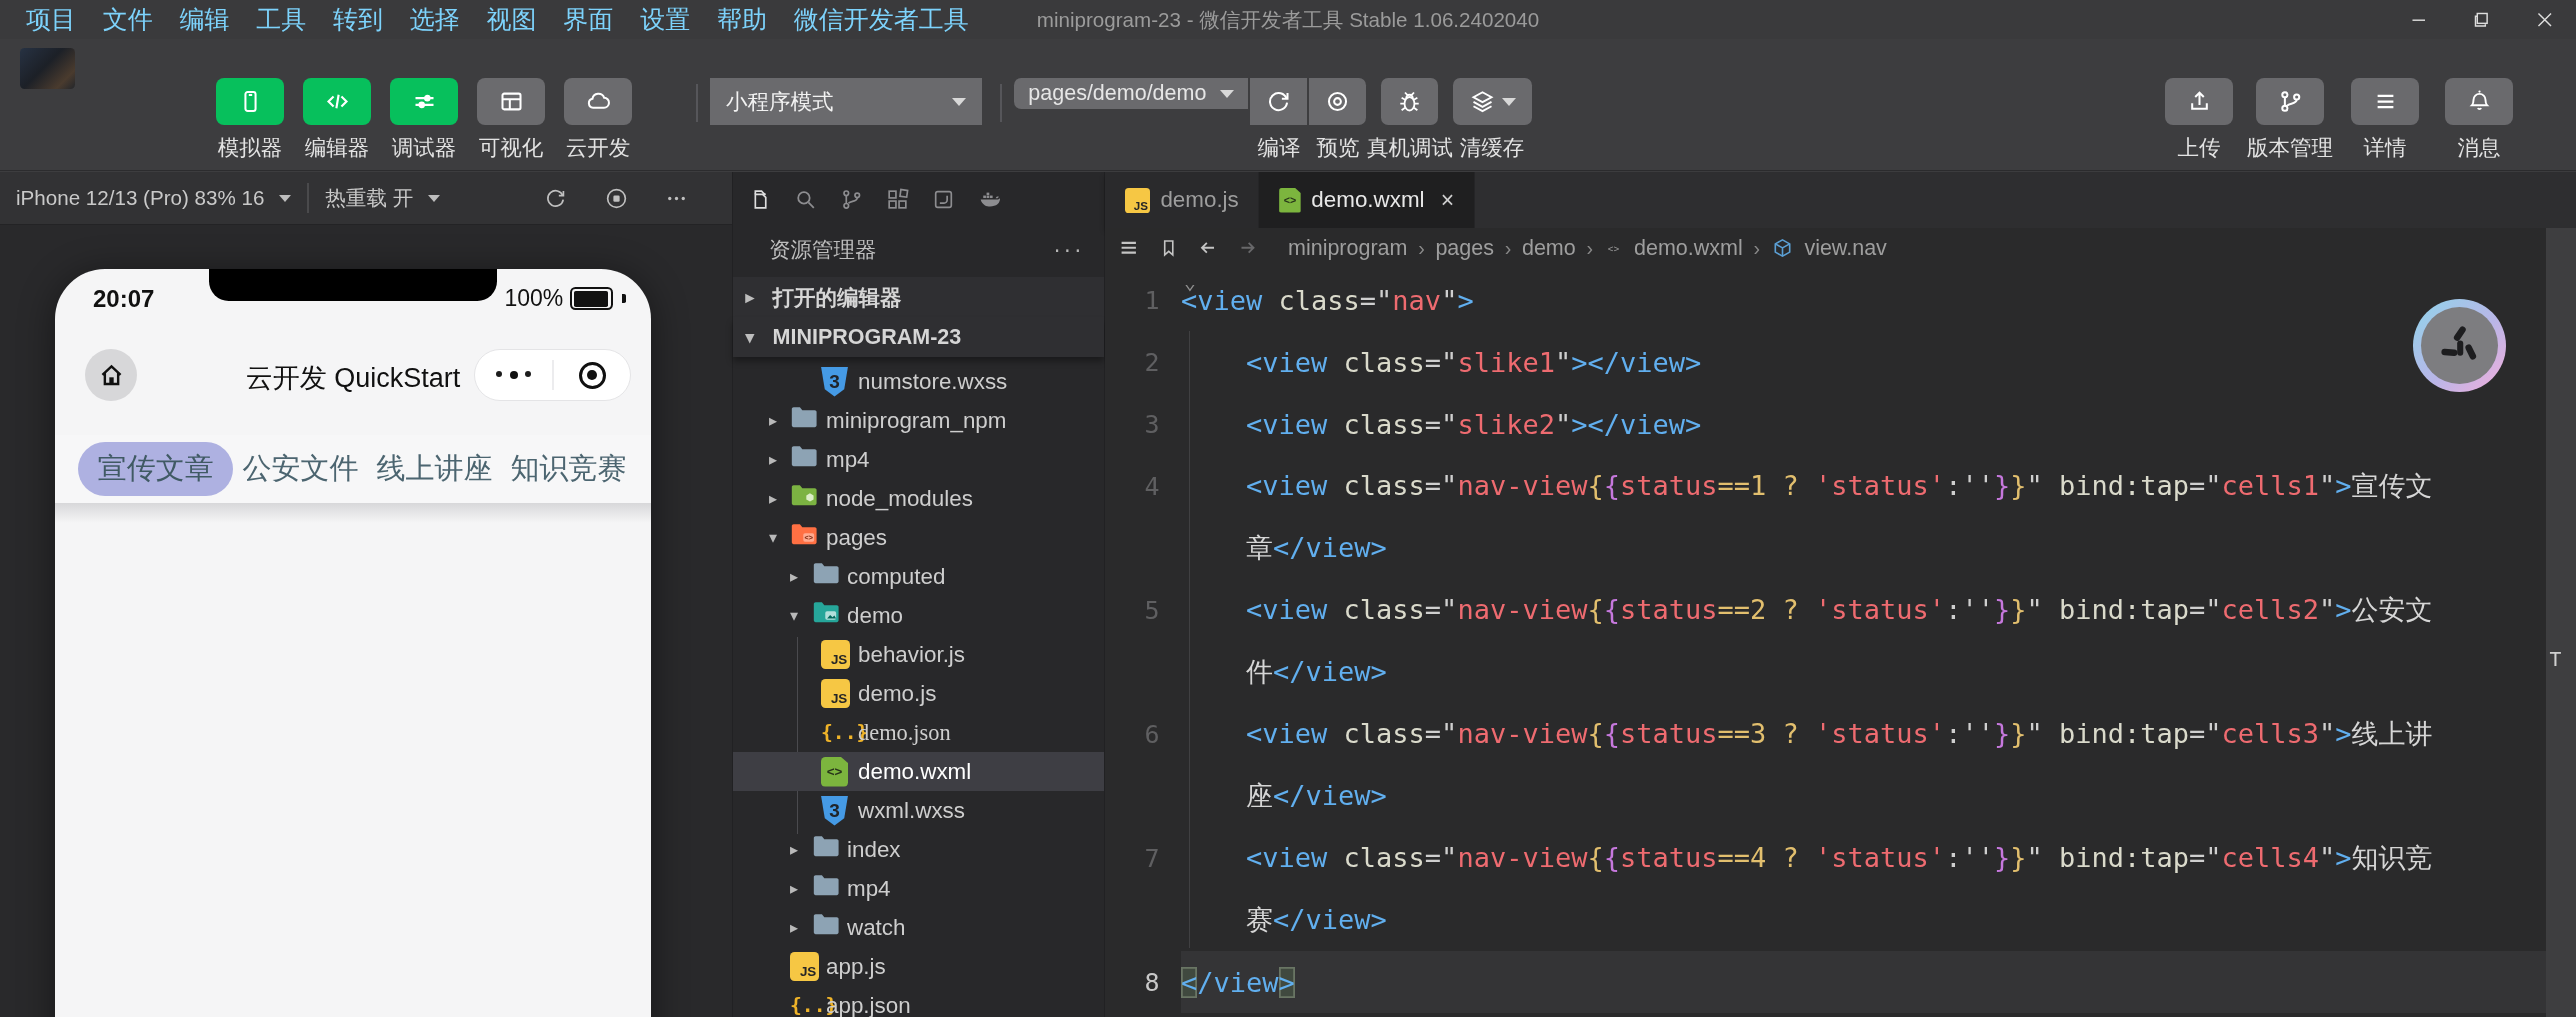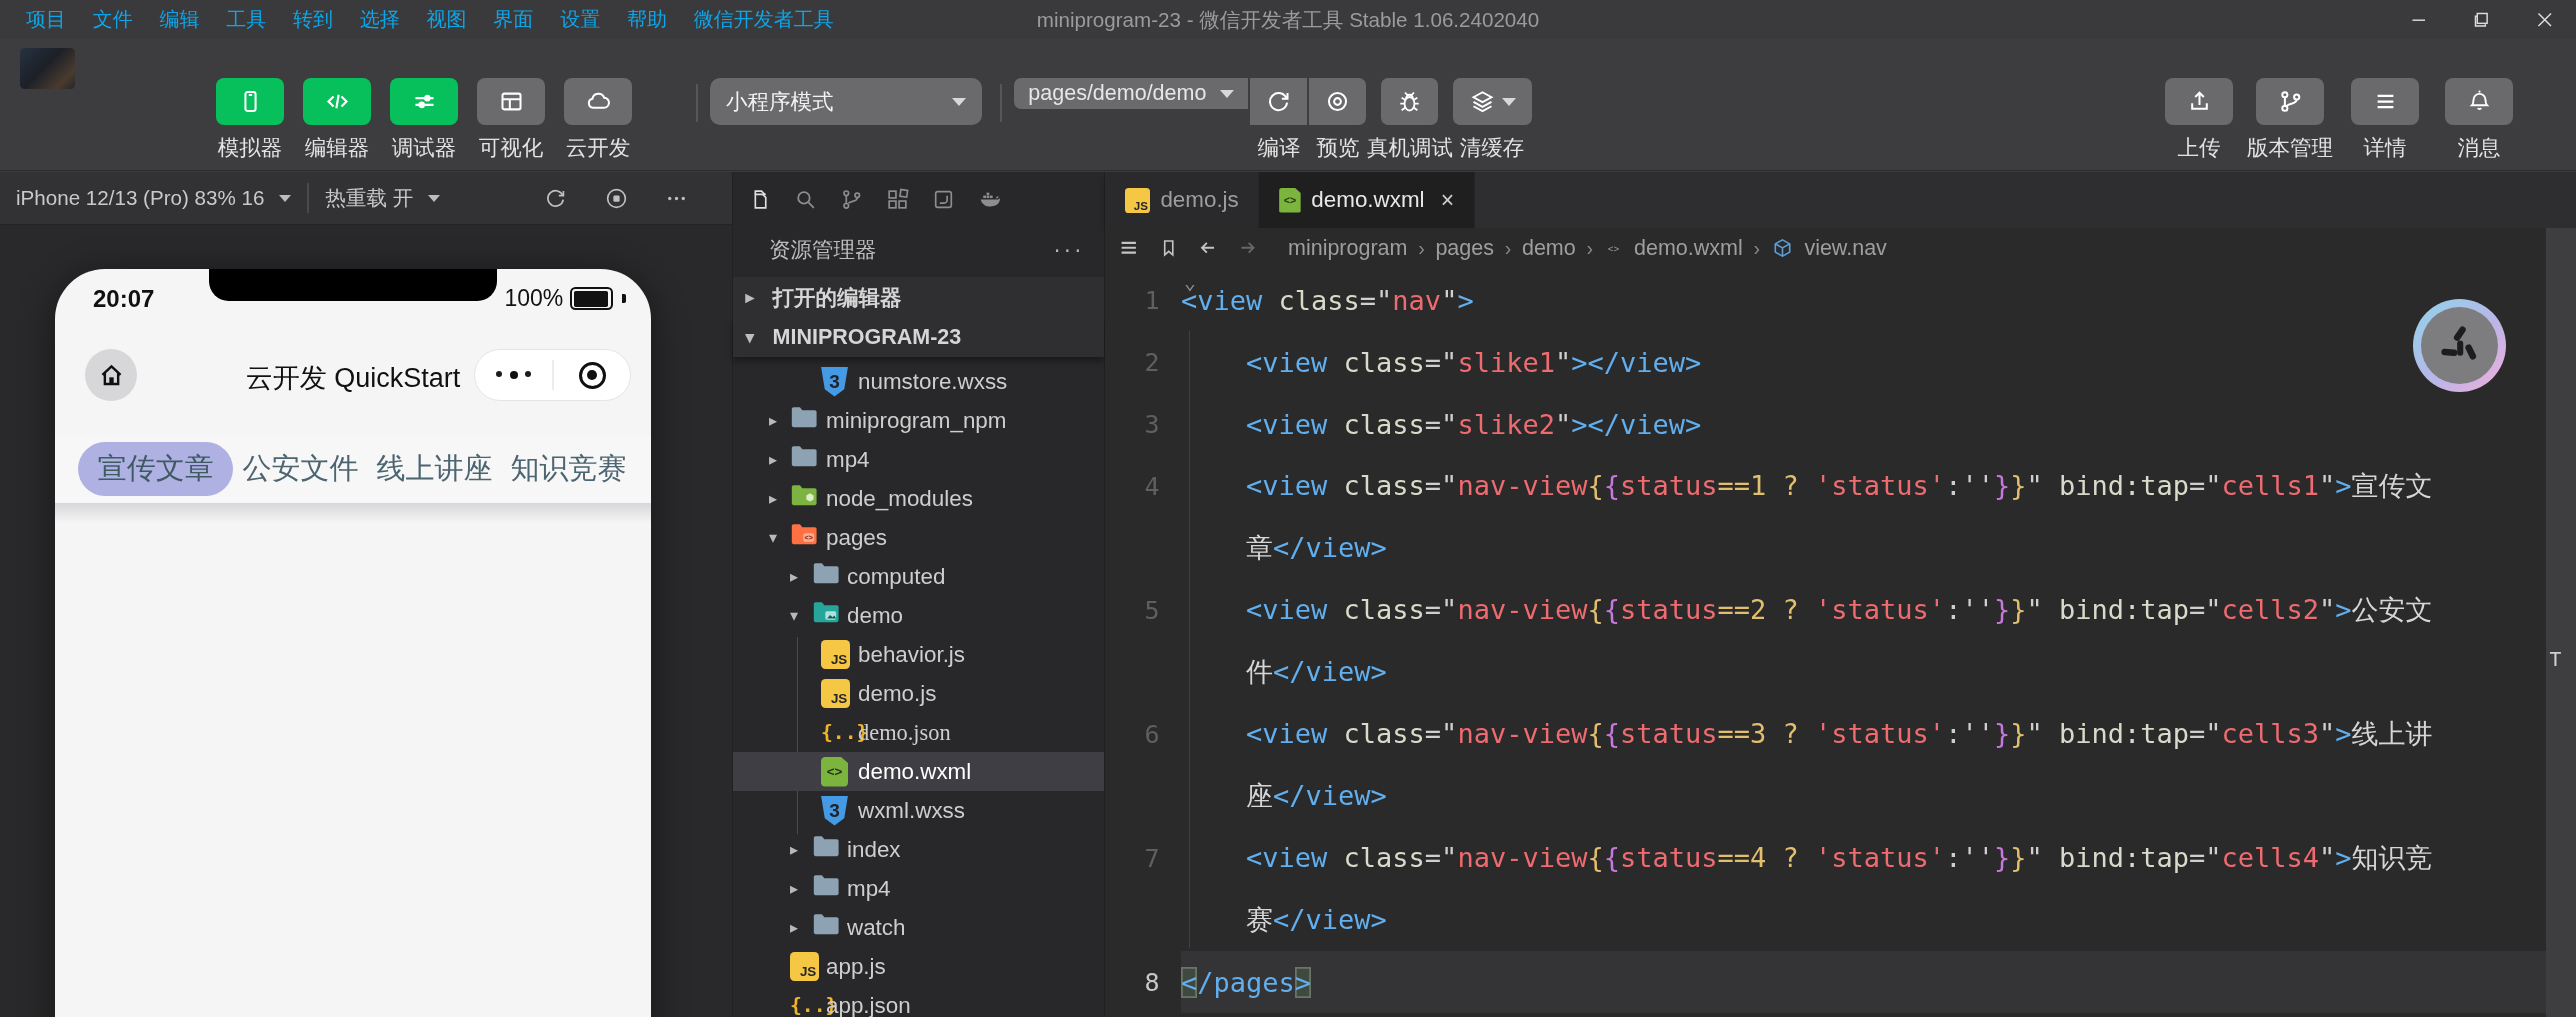--- a/index.html
+++ b/index.html
@@ -1,40 +1,40 @@
 <!DOCTYPE html>
 <html style="font-size:14.3px"><head>
 <meta charset="utf-8">
 <style>
   html,body{margin:0;padding:0;background:#1e1e1e;}
   #app{position:relative;width:2576px;height:1018px;background:#3d3d3f;overflow:hidden;
        font-family:"Liberation Sans",sans-serif;color:#e6e6e6;-webkit-font-smoothing:antialiased;}
   
   #titlebar{position:absolute;left:0;top:0;width:100%;height:39px;background:#3a3a3c;}
   #menu{position:absolute;left:12.5px;top:0;height:39px;display:flex;align-items:center;}
-  .menu-item{padding:0 13.4px;font-size:20px;color:#0ea5e9;line-height:39px;cursor:default;}
+  .menu-item{padding:0 13.4px;font-size:25px;color:#7dd3fc;line-height:39px;cursor:default;}
   #win-title{position:absolute;left:0;top:0;width:100%;height:39px;text-align:center;line-height:39px;
              font-size:20.6px;color:#9b9b9b;pointer-events:none;}
   .win-controls{position:absolute;right:0;top:0;height:39px;display:flex;}
   .win-btn{width:63px;height:39px;display:flex;align-items:center;justify-content:center;color:#dedede;}
   .win-btn svg{width:21.5px;height:21.5px;}
   
   #toolbar{position:absolute;left:0;top:39px;width:100%;height:131px;background:#3d3d3f;border-bottom:1.8px solid #2c2c2e;}
   #avatar{position:absolute;left:19.7px;top:9px;width:55px;height:41px;border-radius:4.5px;
           background:linear-gradient(135deg,#273243 0%,#1c2027 45%,#4a3b2e 80%,#23262b 100%);}
   .tgroup{position:absolute;top:39px;display:flex;gap:19px;}
   #mode-buttons{left:216px;}
   .tbtn{display:flex;flex-direction:column;align-items:center;width:68px;}
   .tbtn-ic{width:68px;height:47px;border-radius:8px;display:flex;align-items:center;justify-content:center;color:#fff;}
   .tbtn-ic svg{width:27px;height:27px;}
   .tbtn-ic.on{background:#07c05c;}
   .tbtn-ic.off{background:#6b6b6e;}
   .tbtn-label{margin-top:8px;font-size:21.5px;color:#e3e3e3;white-space:nowrap;}
   .vsep{position:absolute;top:45px;width:1.8px;height:38px;background:#56565a;}
-  .tsel{position:absolute;top:39px;height:47px;background:#6a6a6d;border-radius:10px;display:flex;
+  .tsel{position:absolute;top:39px;height:47px;background:#6a6a6d;border-radius:0;display:flex;
         align-items:center;padding:0 16px;font-size:21.5px;color:#f2f2f2;box-sizing:border-box;}
   .caret{width:0;height:0;border-left:7.2px solid transparent;border-right:7.2px solid transparent;
          border-top:8px solid #d8d8d8;margin-left:auto;}
   #page-cluster{position:absolute;left:1014px;top:39px;display:flex;gap:1.8px;}
   #page-select{width:234px;height:31px;background:#6a6a6d;border-radius:7.2px 0 0 7.2px;display:flex;
                align-items:center;padding:0 14.3px;font-size:21.5px;box-sizing:border-box;}
   .mini-btn{width:57px;height:47px;background:#6a6a6d;display:flex;align-items:center;justify-content:center;color:#fff;}
   .mini-btn svg{width:27px;height:27px;}
   #btn-preview{border-radius:0 7.2px 7.2px 0;}
   #btn-device{position:absolute;left:1381px;top:39px;border-radius:7.2px;}
@@ -695,21 +695,21 @@
             <div class="cgut">7</div>
             <div class="ctext"><span class="tk-txt">    </span><span class="tk-tag">&lt;view </span><span class="tk-attr">class</span><span class="tk-pun">="</span><span class="tk-str">nav-view</span><span class="tk-y">{</span><span class="tk-m">{</span><span class="tk-str">status</span><span class="tk-y">==4</span><span class="tk-txt"> </span><span class="tk-y">?</span><span class="tk-txt"> </span><span class="tk-str">'status'</span><span class="tk-pun">:''</span><span class="tk-m">}</span><span class="tk-y">}</span><span class="tk-pun">"</span><span class="tk-txt"> </span><span class="tk-attr">bind:tap</span><span class="tk-pun">="</span><span class="tk-str">cells4</span><span class="tk-pun">"</span><span class="tk-tag">&gt;</span><span class="tk-txt">知识竞</span></div>
           </div>
           <div class="crow">
             <div class="cgut"></div>
             <div class="ctext"><span class="tk-txt">    赛</span><span class="tk-tag">&lt;/view&gt;</span></div>
           </div>
           <div class="crow cur">
             <div class="cline-bg"></div>
             <div class="cgut">8</div>
-            <div class="ctext"><span class="tk-hl">&lt;</span><span class="tk-tag">/pages</span><span class="tk-hl">&gt;</span></div>
+            <div class="ctext"><span class="tk-hl">&lt;</span><span class="tk-tag">/view</span><span class="tk-hl">&gt;</span></div>
           </div>
         </div>
       <div id="ai-badge">
         <div class="inner">
           <svg width="52" height="52" viewBox="0 0 24 24">
             <g fill="#1d1d1f">
               <g transform="rotate(0 12 12)">
                   <rect x="10.6" y="2.6" width="3" height="7.4" rx="1.5" transform="rotate(34 12 6)"></rect>
                 </g>
               <g transform="rotate(120 12 12)">

